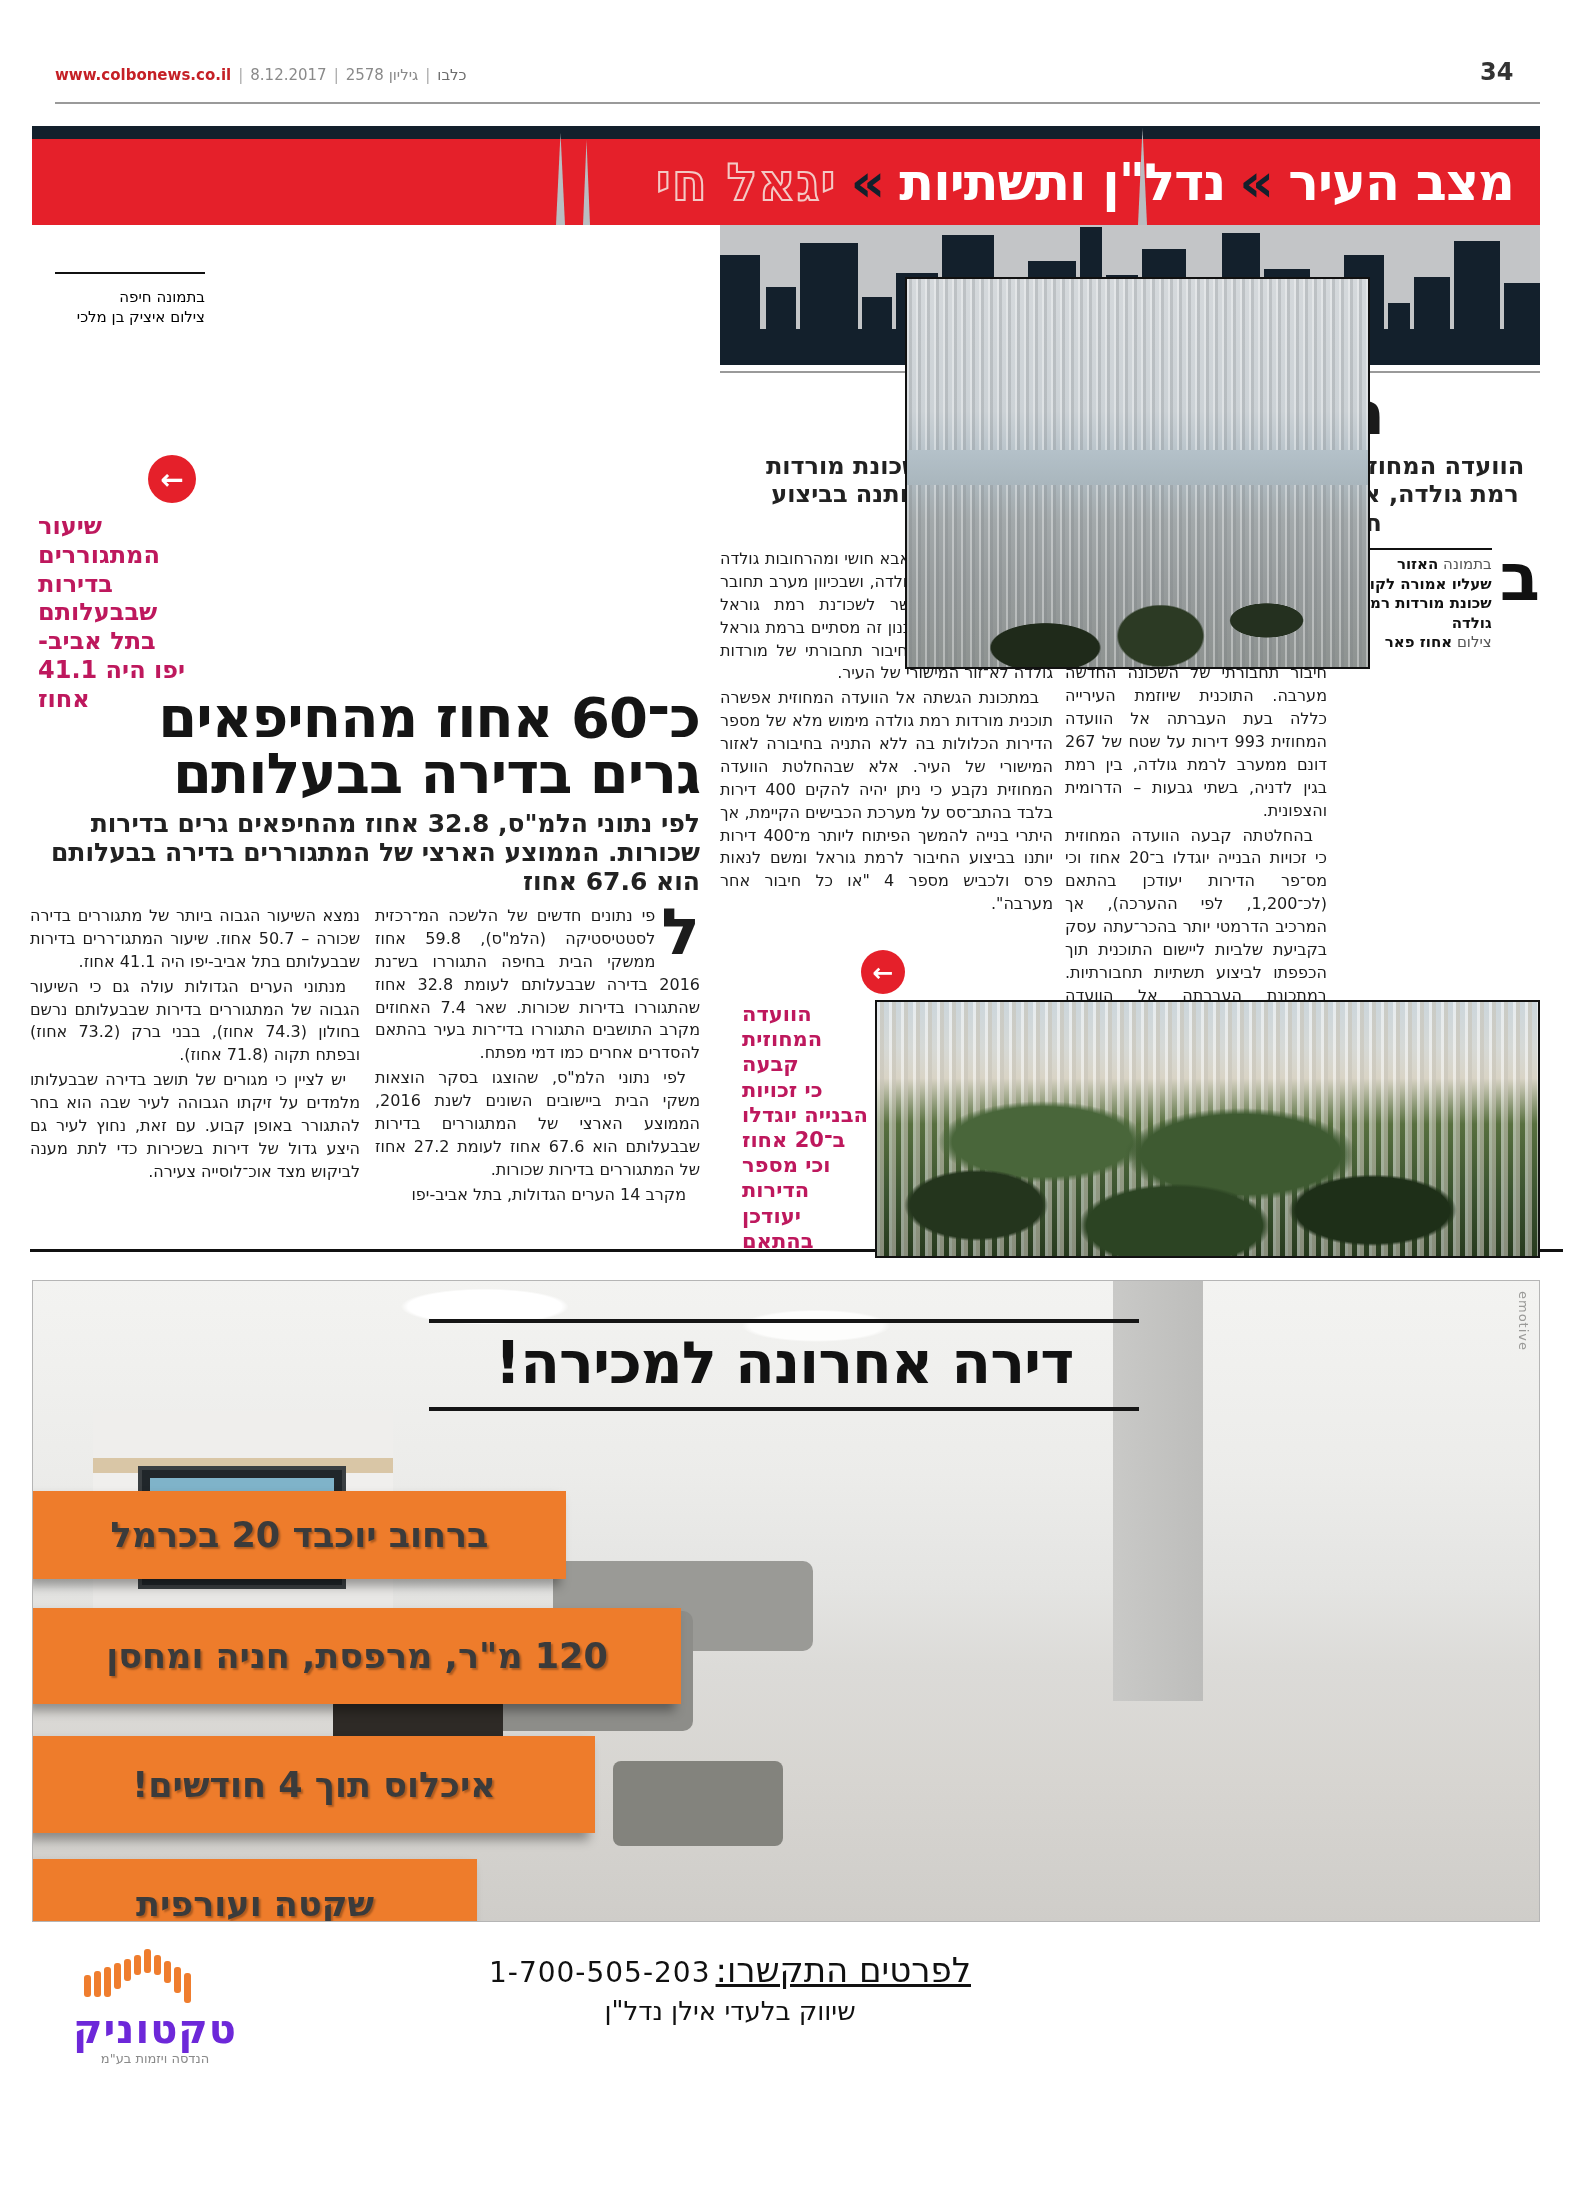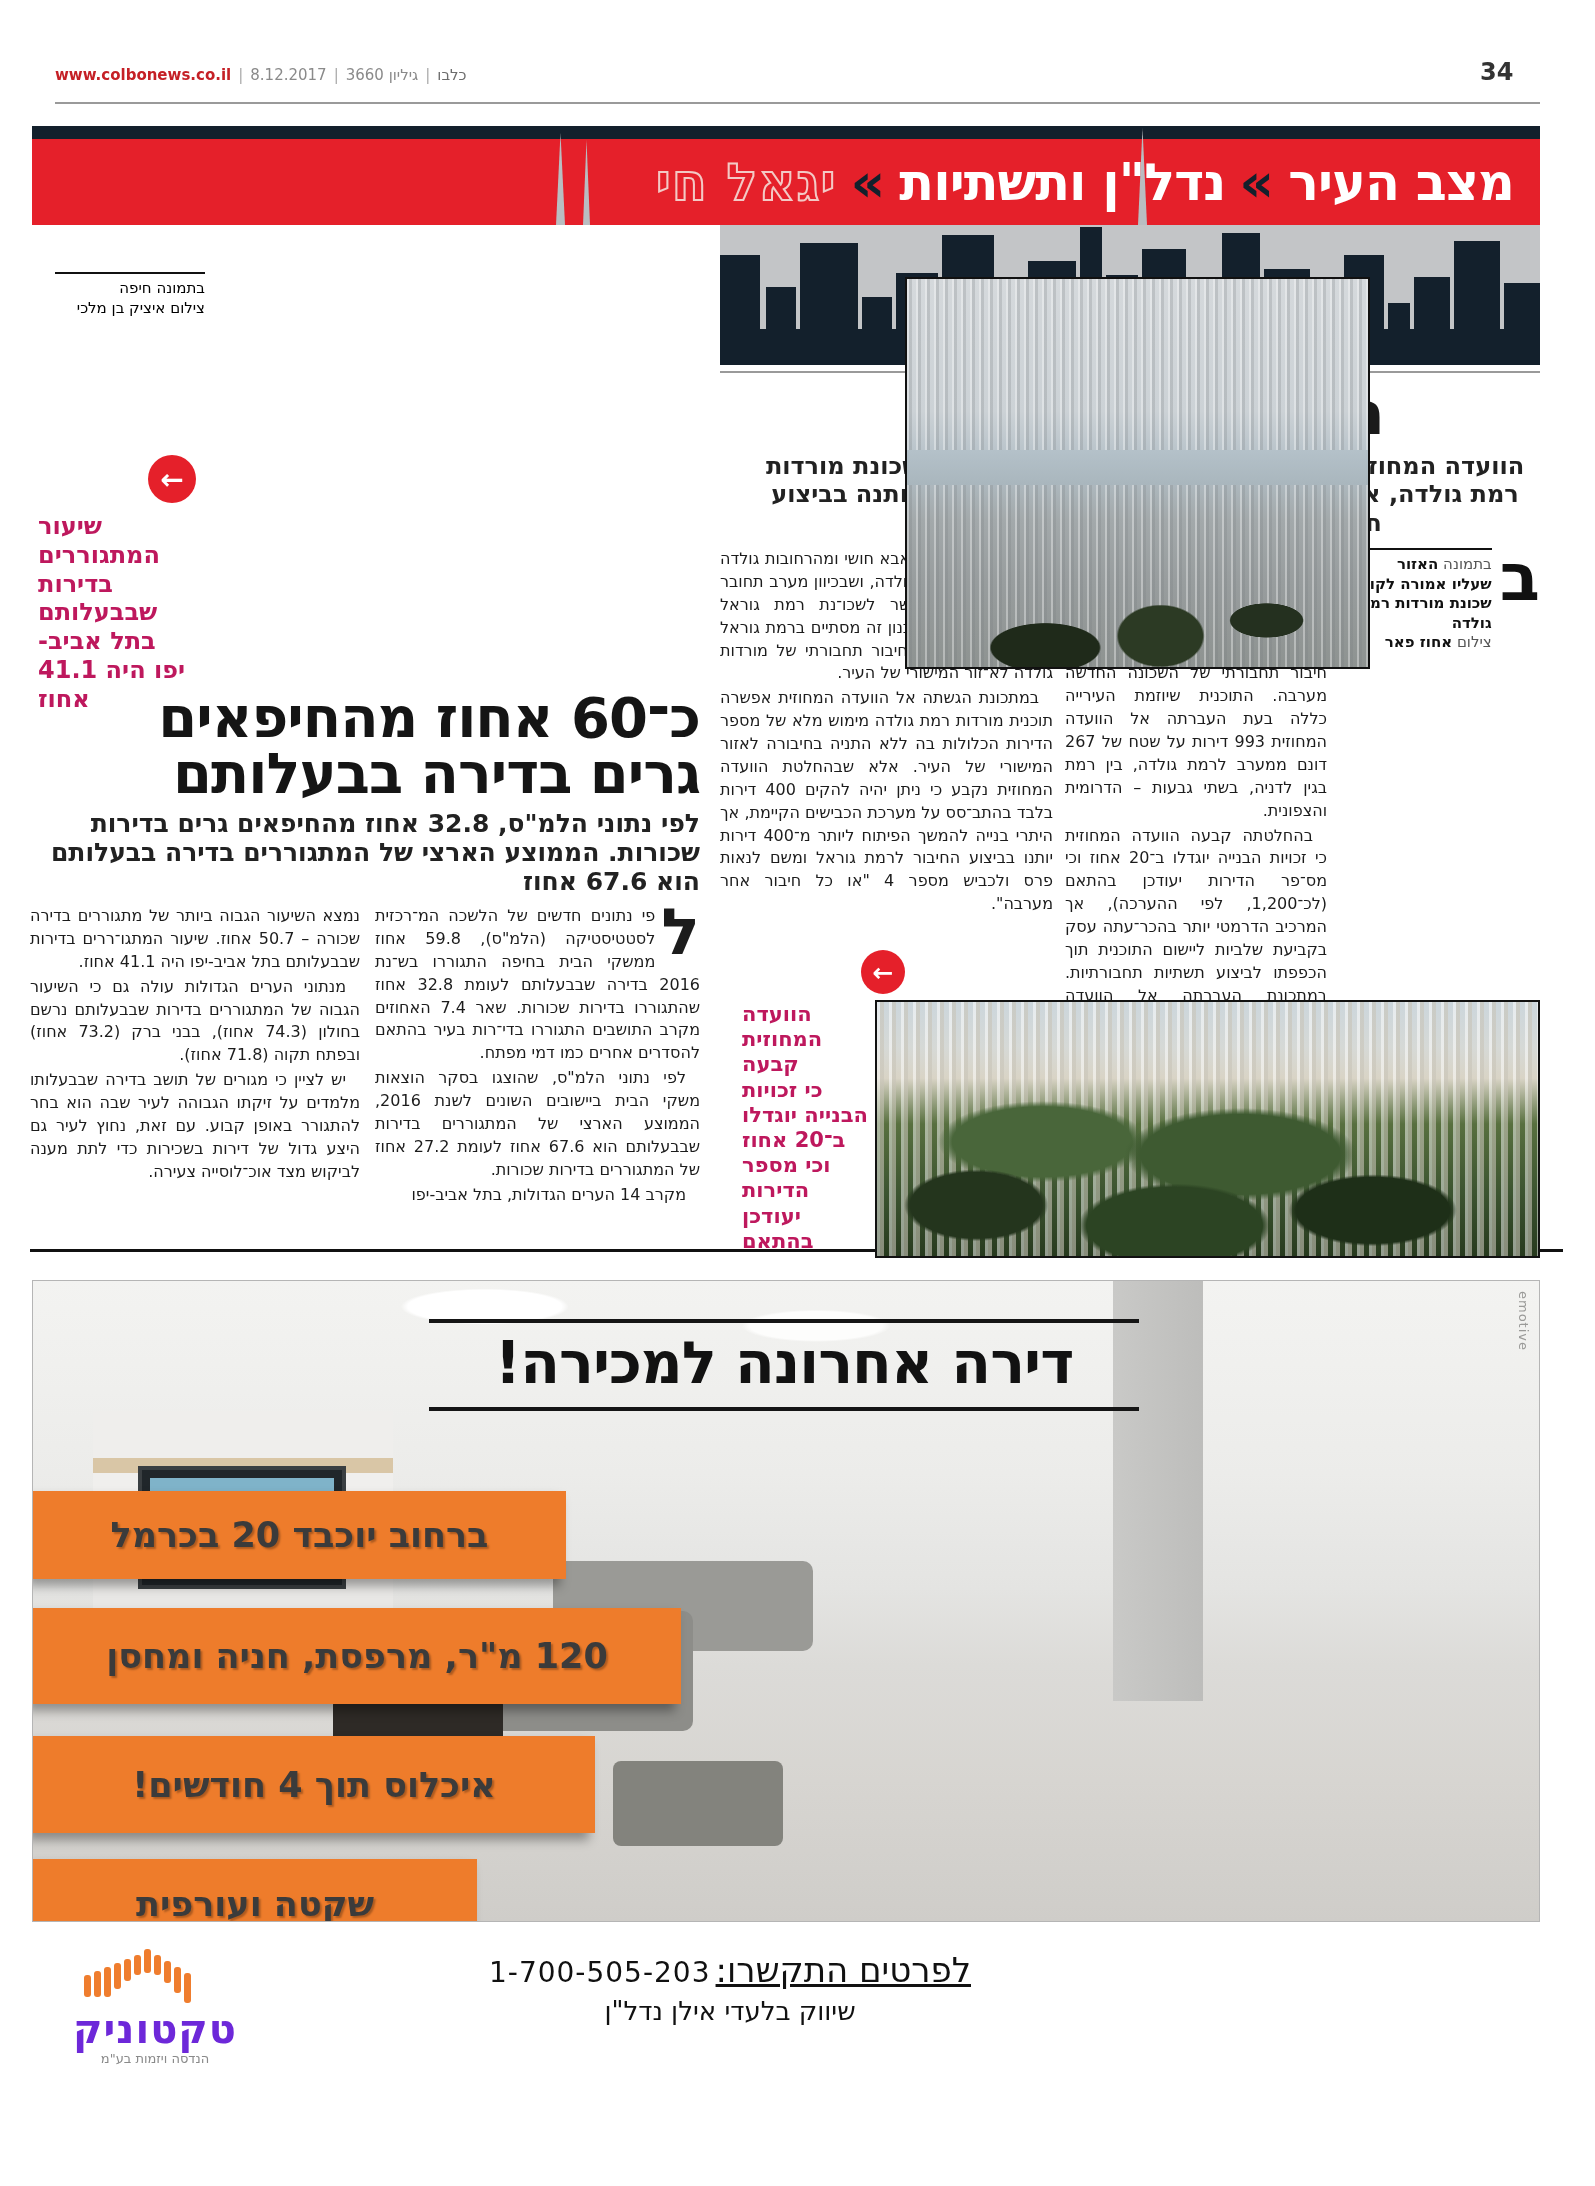--- a/index.html
+++ b/index.html
@@ -42,21 +42,21 @@
   .photo1{top:277px;left:905px;width:465px;height:392px;
     background:
       radial-gradient(60px 28px at 78% 88%, #24301f 60%, transparent 62%),
       radial-gradient(90px 40px at 30% 95%, #1f2a1a 60%, transparent 62%),
       radial-gradient(70px 50px at 55% 92%, #2c3a24 60%, transparent 63%),
       repeating-linear-gradient(90deg, rgba(255,255,255,.35) 0 2px, rgba(120,125,128,.25) 2px 5px, transparent 5px 9px),
       linear-gradient(180deg,#d5d9dc 0%,#ccd2d6 34%,#b7c2c9 46%,#aeb9bf 52%,#a3a9ab 62%,#989d9e 78%,#8e9391 100%);}
   .photo1 .sea{position:absolute;top:44%;left:0;right:0;height:9%;background:linear-gradient(180deg,#b4c1c9,#a9b6bd);}
   
   .cap1{top:272px;left:55px;width:150px;position:absolute;}
-  .rail-cap{border-top:2px solid #111;padding-top:5px;font-size:15px;line-height:1.3;text-align:right;}
+  .rail-cap{border-top:2px solid #111;padding-top:14px;font-size:15px;line-height:1.3;text-align:right;}
   .arrow-badge{width:48px;height:48px;border-radius:50%;background:#e5202a;color:#fff;display:flex;align-items:center;justify-content:center;font-size:28px;font-weight:bold;}
   .pull{font-size:24px;line-height:1.2;color:#be185d;font-weight:bold;text-align:left;white-space:pre-line;}
   
   .a2-head{top:690px;left:30px;width:670px;text-align:right;font-size:56px;line-height:1.0;font-weight:bold;color:#151515;letter-spacing:-1px;position:absolute;}
   .a2-sub{top:810px;left:30px;width:670px;text-align:right;font-size:25px;line-height:1.15;font-weight:bold;color:#222;position:absolute;}
   .a2-body{top:905px;left:30px;width:670px;height:350px;position:absolute;}
   .a2-colL{left:0;width:330px;}
   .a2-colR{left:345px;width:325px;}
   .a2-drop{float:right;font-size:64px;line-height:.85;font-weight:bold;padding-left:6px;}
   .a2-rule{top:1249px;left:30px;width:1533px;height:3px;background:#111;position:absolute;}
@@ -102,21 +102,21 @@
   .logo{position:absolute;top:25px;right:1275px;width:220px;text-align:center;}
   .logo .name{font-size:40px;font-weight:bold;color:#6d28d9;letter-spacing:1px;line-height:1;}
   .logo .subtitle{font-size:13px;color:#8a8a8a;margin-top:2px;}
 </style>
 </head>
 <body>
 
 <div id="page">
 
   <div class="abs hdr">
-    <span class="url">www.colbonews.co.il</span><span class="sep">|</span><span class="dark">כלבו</span><span class="sep">|</span><span>גיליון 3660</span><span class="sep">|</span><span>8.12.2017</span>
+    <span class="url">www.colbonews.co.il</span><span class="sep">|</span><span class="dark">כלבו</span><span class="sep">|</span><span>גיליון 2578</span><span class="sep">|</span><span>8.12.2017</span>
   </div>
   <div class="abs pageno">34</div>
   <div class="abs hdr-rule"></div>
 
   <div class="abs banner">
     <span class="big">מצב העיר</span>
     <span class="chev">«</span>
     <span class="big">נדל"ן ותשתיות</span>
     <span class="chev">«</span>
     <span class="author">יגאל חי</span>

